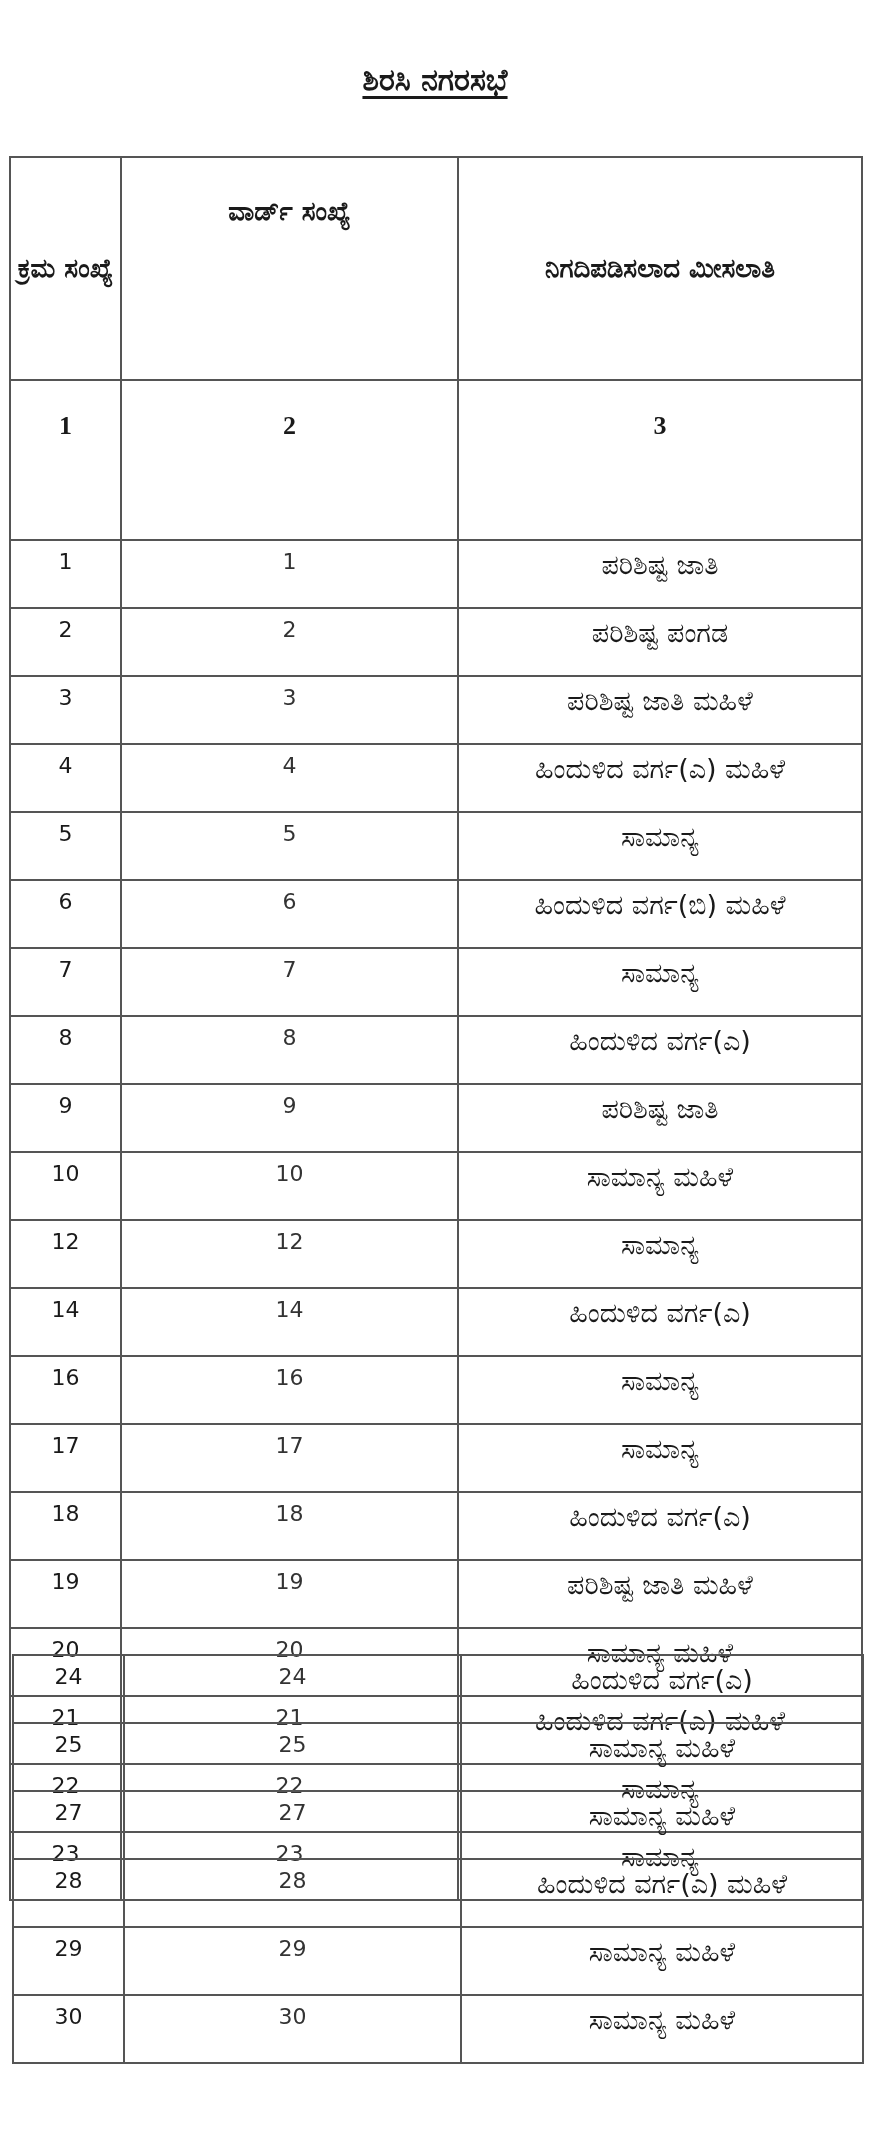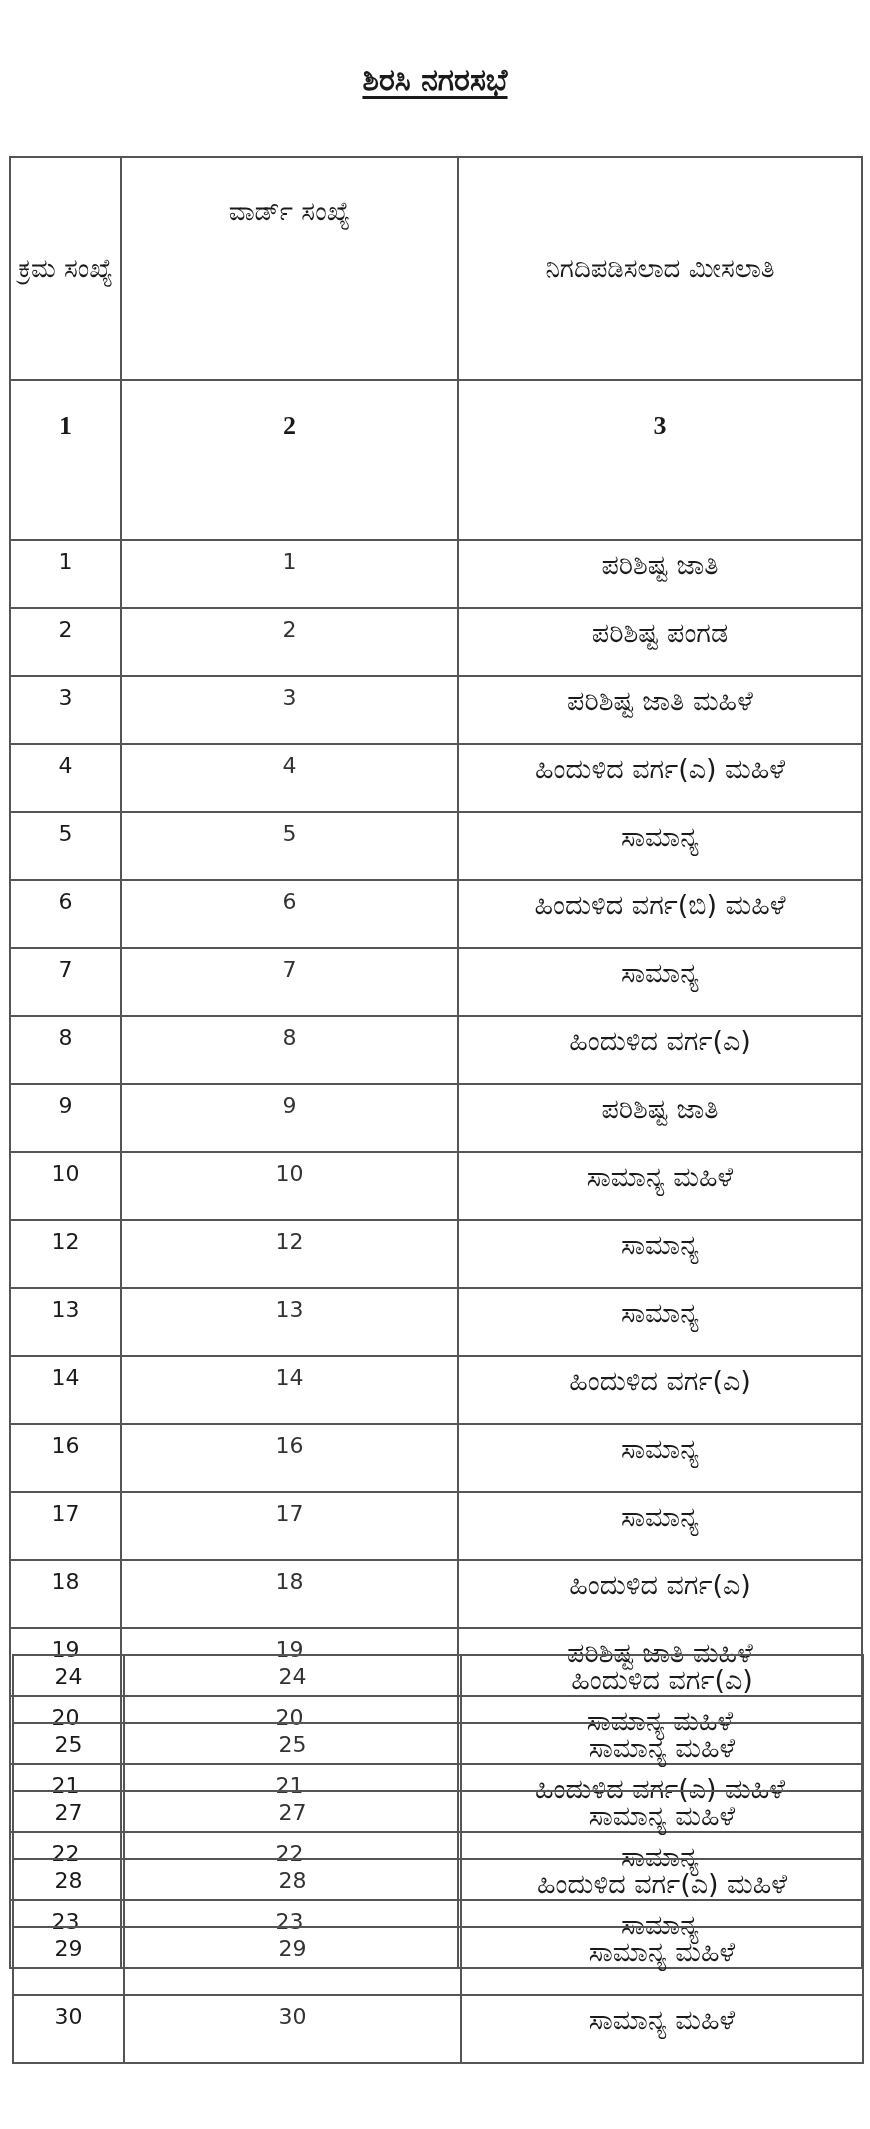--- a/index.html
+++ b/index.html
@@ -4,21 +4,21 @@
   <style>
     html, body { margin: 0; padding: 0; background: #ffffff; }
     body { width: 870px; height: 2129px; position: relative; font-family: "DejaVu Sans", sans-serif; color: #1a1a1a; overflow: hidden; }
     .title { position: absolute; top: 22px; left: 0; width: 870px; text-align: center; font-size: 30px; font-weight: bold; margin-top: 40px; }
     .title span { text-decoration: underline; text-underline-offset: 6px; }
     table { position: absolute; border-collapse: collapse; table-layout: fixed; }
     td { border: 2px solid #555; text-align: center; vertical-align: top; padding: 0; }
     #t1 { left: 9px; top: 156px; width: 854px; }
     #t2 { left: 12px; top: 1654px; width: 852px; }
     .c1 { width: 111px; } .c2 { width: 337px; } .c3 { width: auto; }
-    .hdr td { height: 191px; vertical-align: middle; font-size: 26px; font-weight: normal; line-height: 1.8; margin-left: 25px; }
+    .hdr td { height: 191px; vertical-align: middle; font-size: 26px; font-weight: bold; line-height: 1.8; margin-left: 25px; }
     .hdr td.mid { vertical-align: top; padding-top: 30px; }
     .num td { height: 128px; font-family: "Liberation Serif", serif; font-weight: bold; font-size: 26px; padding-top: 30px; }
     .row td { height: 58px; font-size: 22px; padding-top: 8px; }
     .row td.txt { font-size: 27px; }
     .small { font-size: 20px; color: #333; }
   </style>
 </head>
 <body>
 
 <div class="title"><span>ಶಿರಸಿ ನಗರಸಭೆ</span></div>
@@ -86,25 +86,20 @@
         <td class="txt">ಪರಿಶಿಷ್ಟ ಜಾತಿ</td>
       </tr>
       <tr class="row">
         <td>10</td>
         <td class="small">10</td>
         <td class="txt">ಸಾಮಾನ್ಯ ಮಹಿಳೆ</td>
       </tr>
       <tr class="row">
         <td>12</td>
         <td class="small">12</td>
-        <td class="txt">ಸಾಮಾನ್ಯ</td>
-      </tr>
-      <tr class="row">
-        <td>13</td>
-        <td class="small">13</td>
         <td class="txt">ಸಾಮಾನ್ಯ</td>
       </tr>
       <tr class="row">
         <td>14</td>
         <td class="small">14</td>
         <td class="txt">ಹಿಂದುಳಿದ ವರ್ಗ(ಎ)</td>
       </tr>
       <tr class="row">
         <td>16</td>
         <td class="small">16</td>

